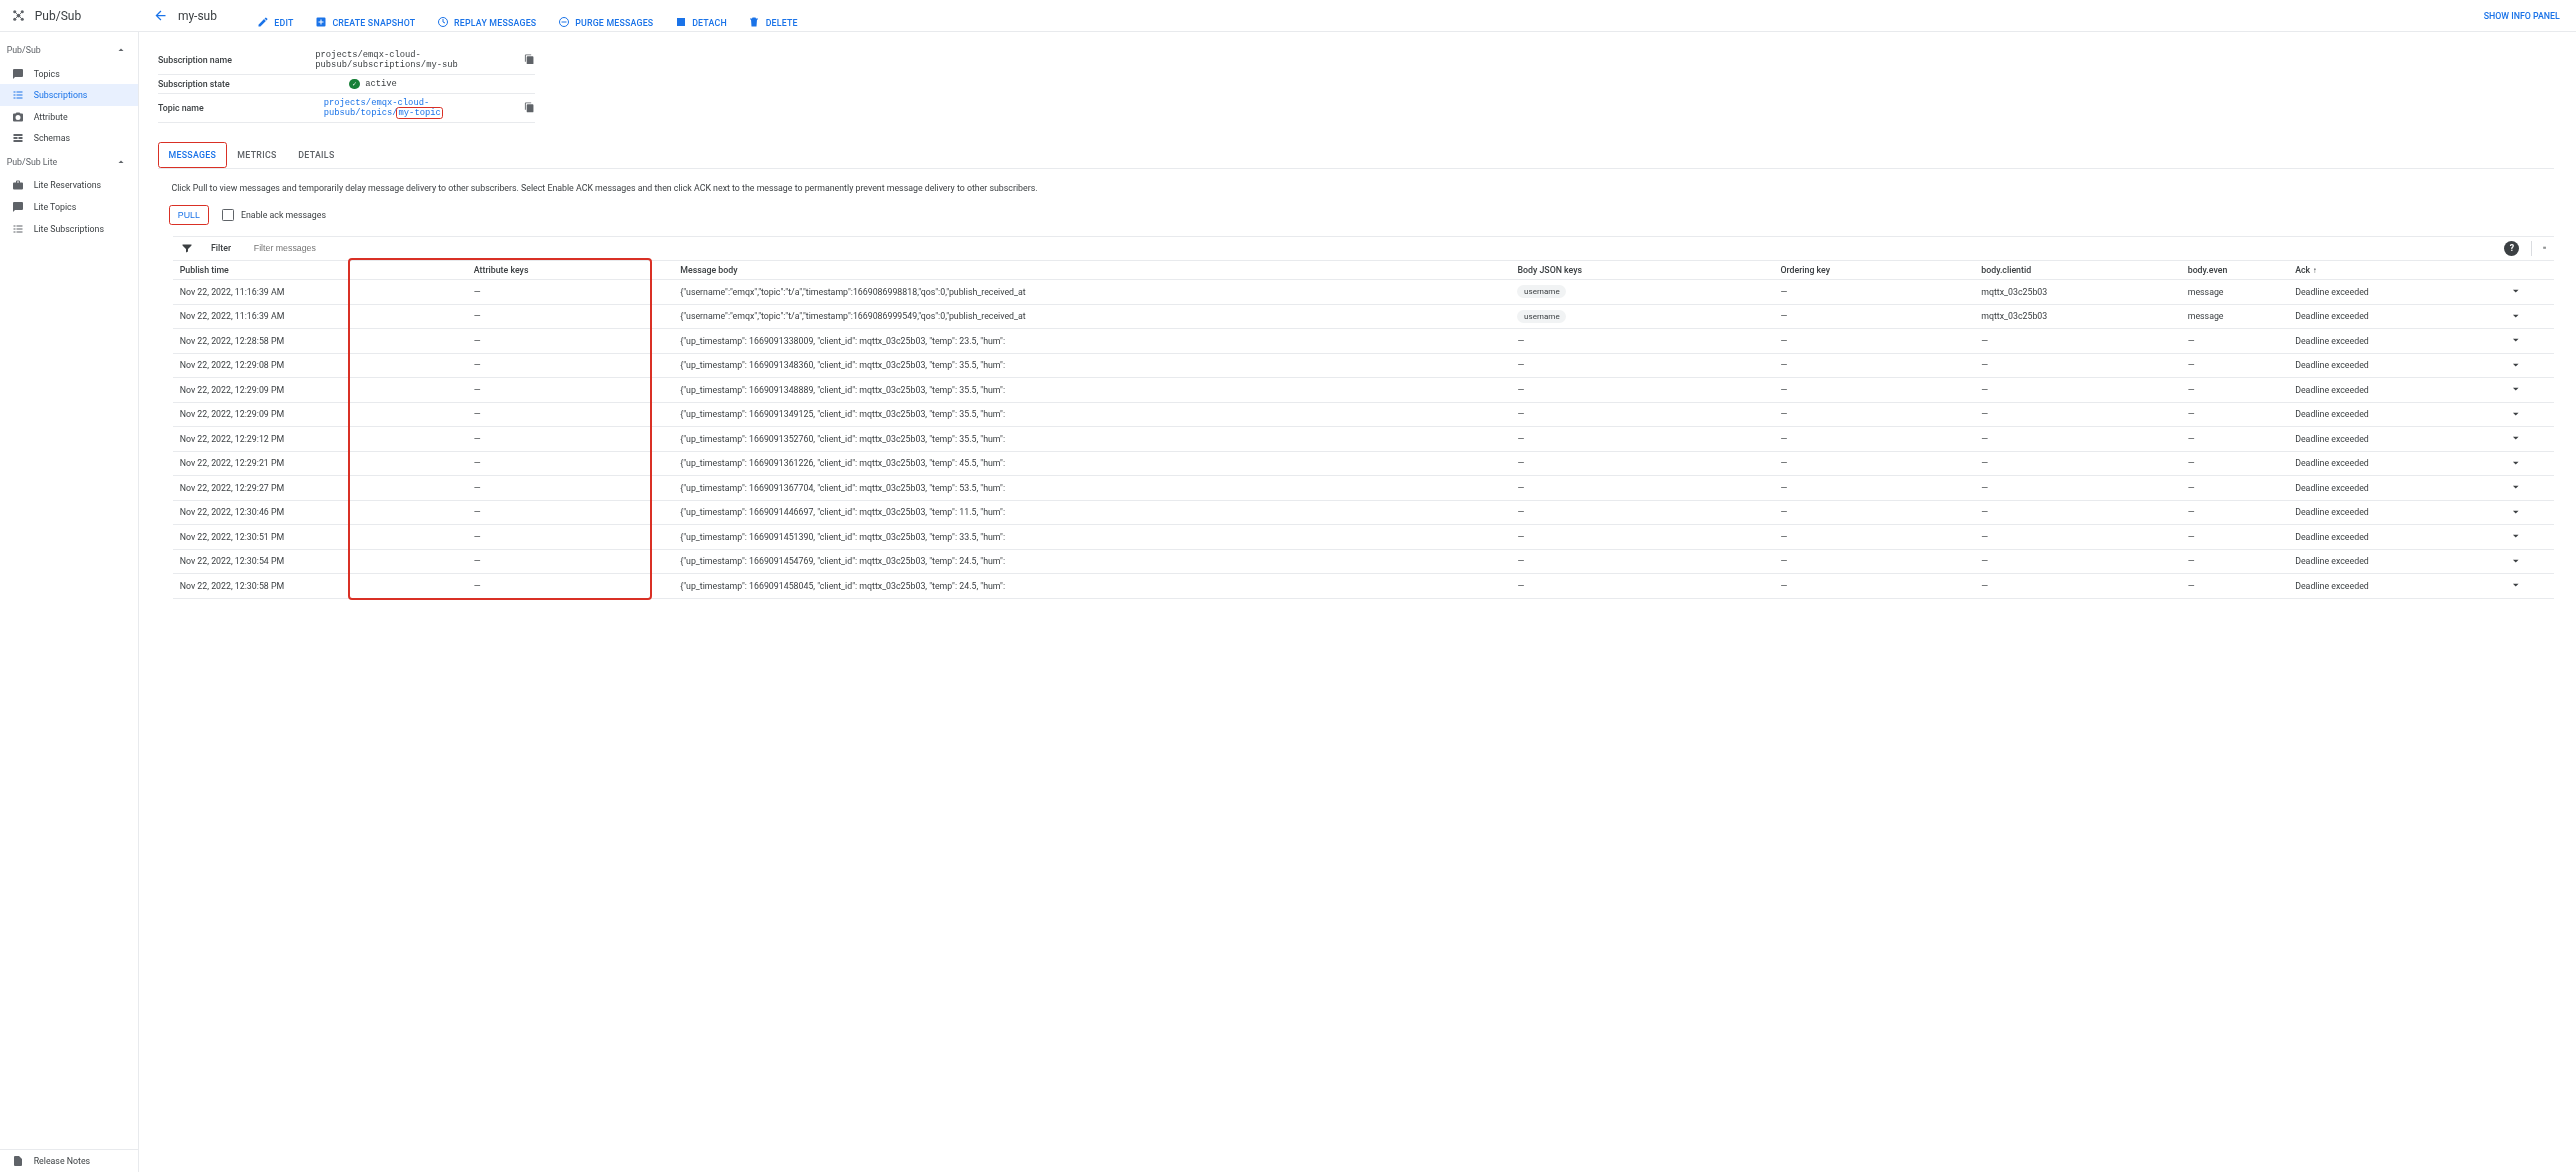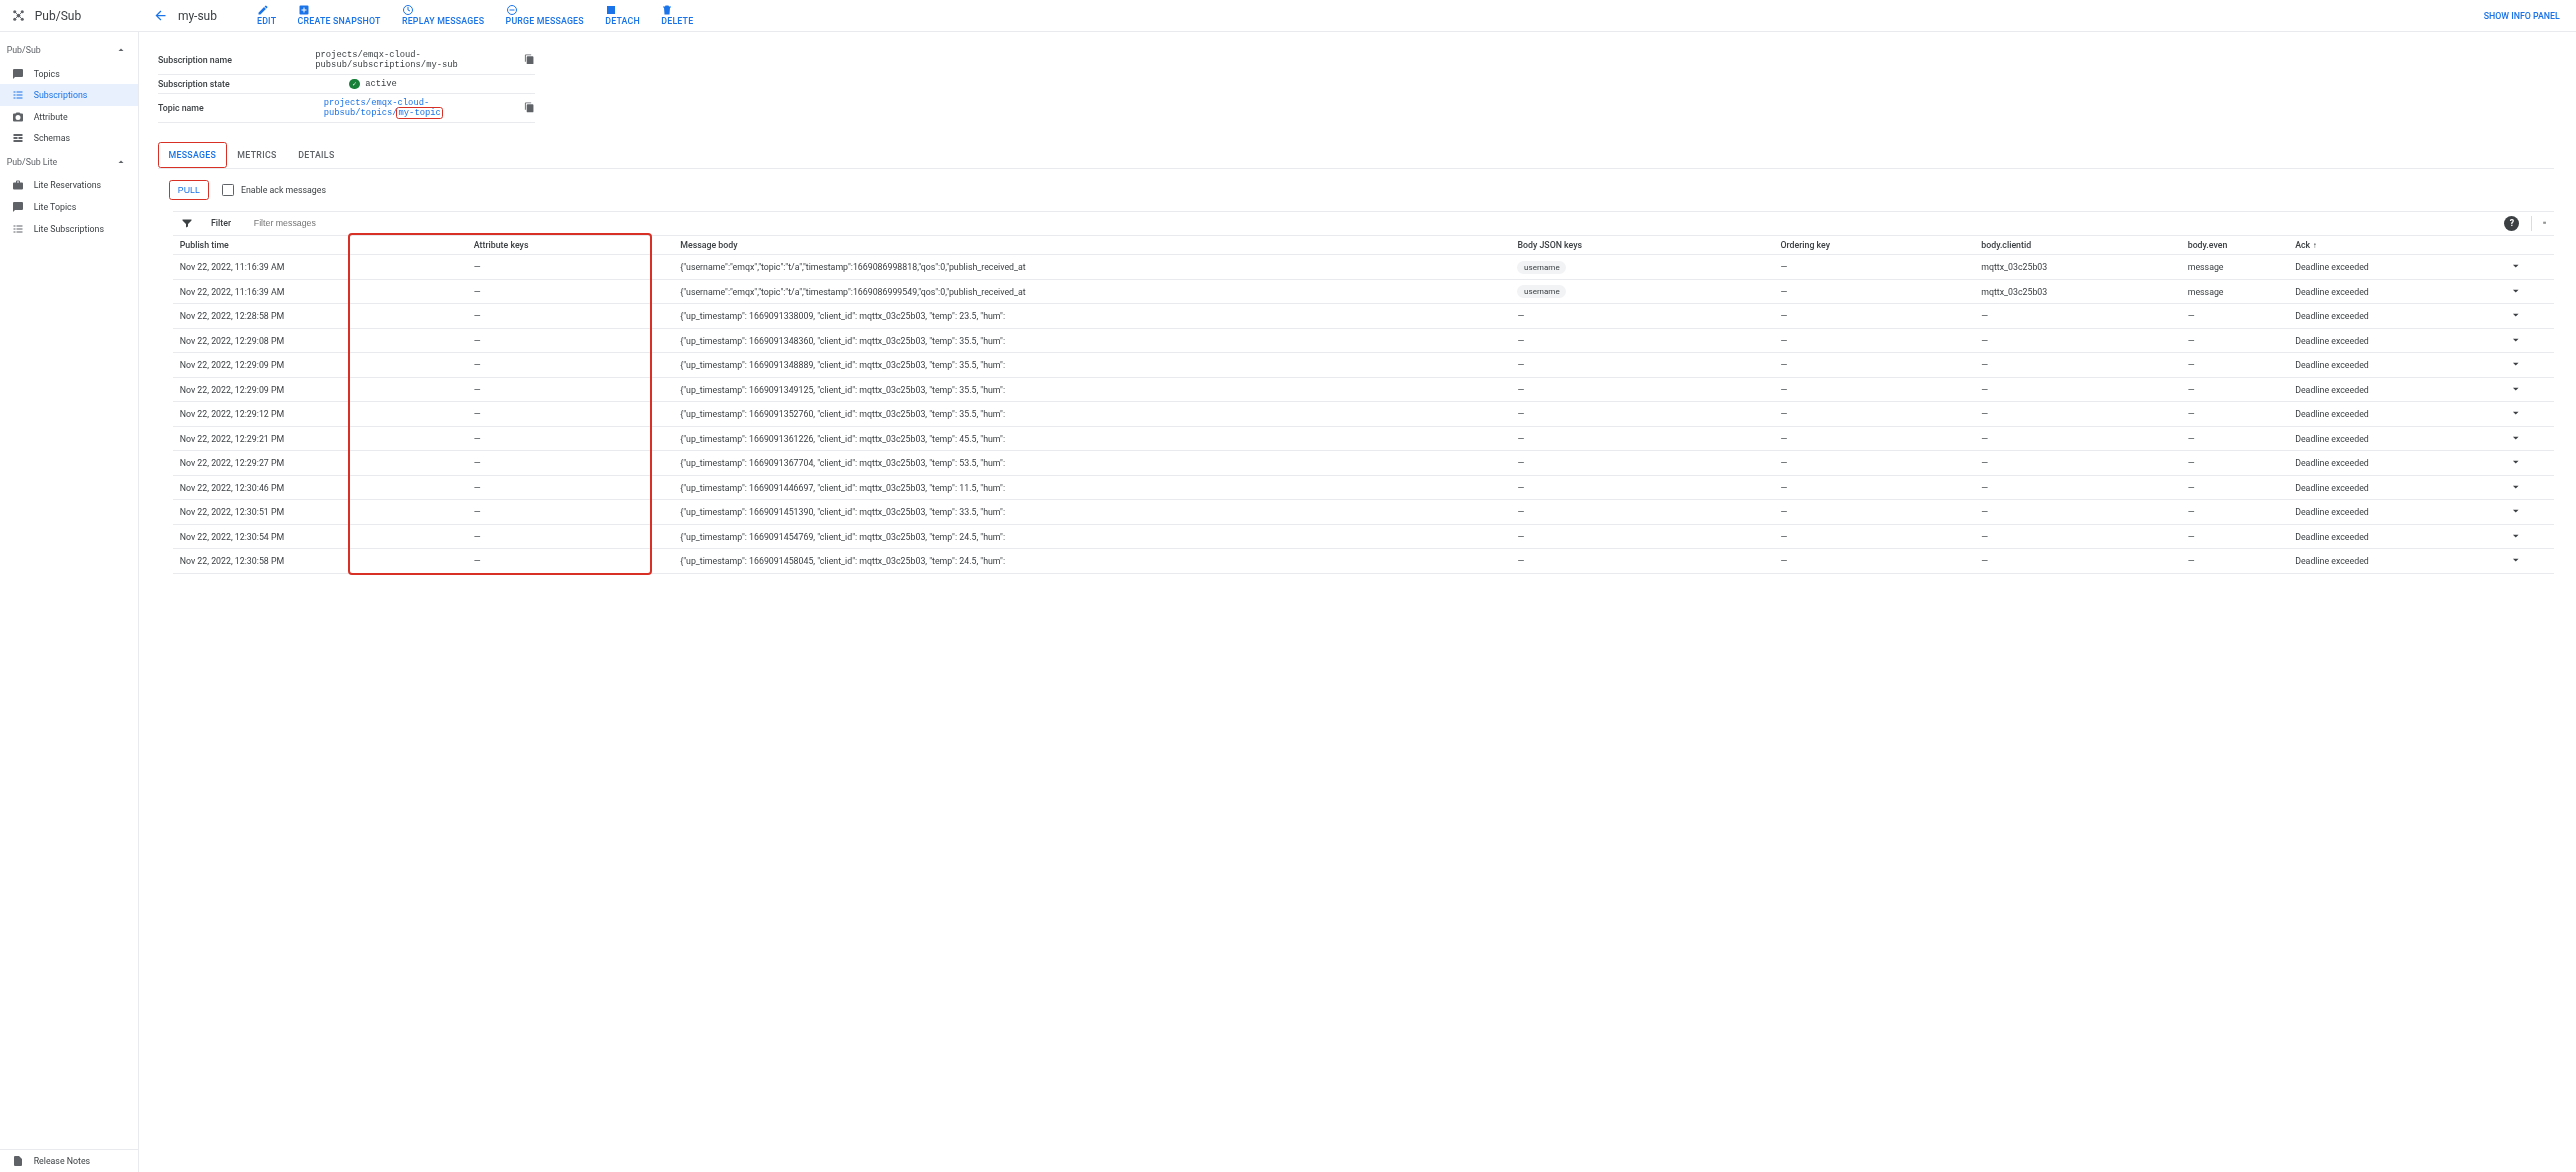--- a/index.html
+++ b/index.html
@@ -59,27 +59,26 @@
     font-size: 12px;
     color: #3c4043;
     margin-right: 32px;
   }
   .action-btn {
     color: #1a73e8;
     font-size: 8.8px;
     font-weight: 500;
     text-transform: uppercase;
     display: inline-flex;
-    align-items: flex-start;
+    align-items: flex-end;
     cursor: pointer;
     padding: 0 8px;
     height: 24px;
     margin-right: 5.4px;
     letter-spacing: 0.2px;
-    flex-direction: column;
   }
   .action-btn svg, .action-btn .glyph {
     margin-right: 5.4px;
     width: 12px;
     height: 12px;
     display: inline-flex;
     align-items: center;
     justify-content: center;
     fill: currentColor;
   }
@@ -557,20 +556,21 @@
           </div>
         </div>
       </div>
 
       <div class="tabs">
         <div class="tab active highlighted">MESSAGES</div>
         <div class="tab">METRICS</div>
         <div class="tab">DETAILS</div>
       </div>
 
+      <div class="hint">Click Pull to view messages and temporarily delay message delivery to other subscribers. Select Enable ACK messages and then click ACK next to the message to permanently prevent message delivery to other subscribers.</div>
 
 
       <div class="pull-row">
         <button class="pull-btn">PULL</button>
         <label class="enable-ack">
           <span class="chk"></span>
           <span>Enable ack messages</span>
         </label>
       </div>
 

